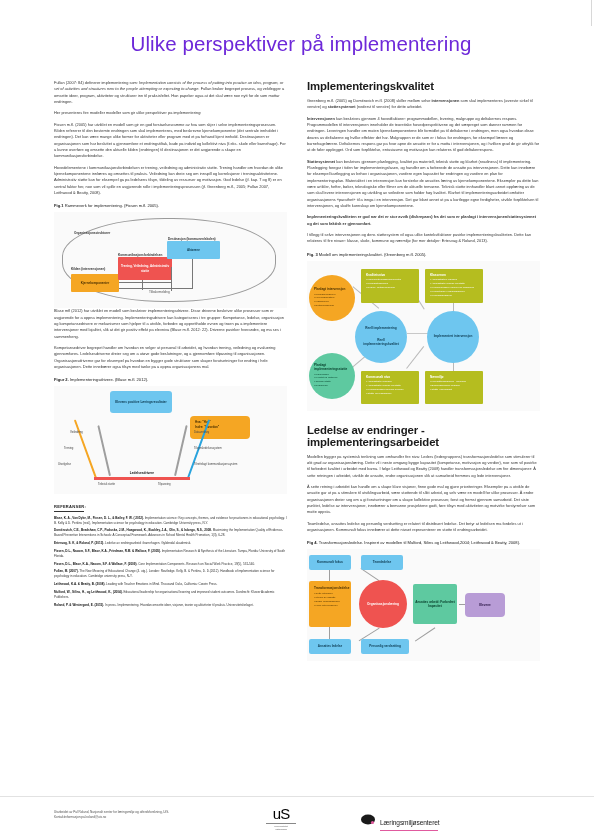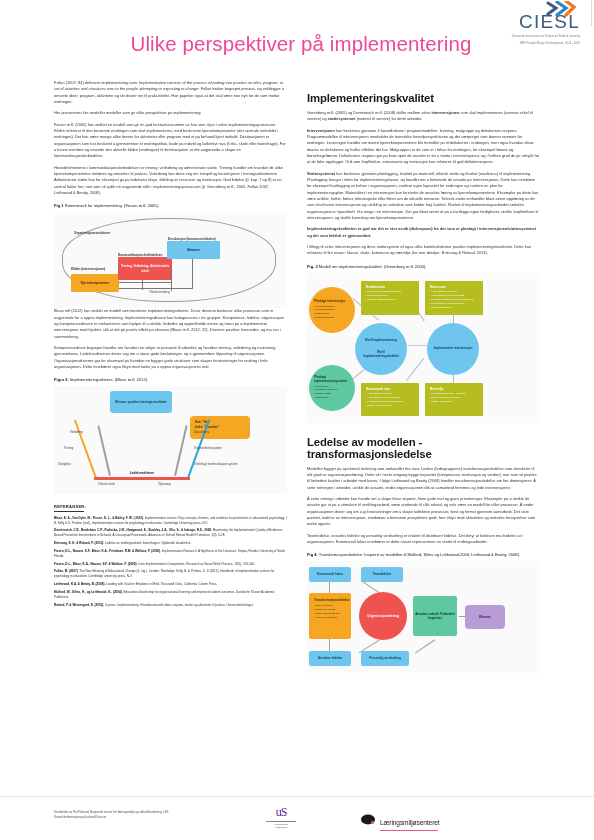--- a/index.html
+++ b/index.html
@@ -14,21 +14,21 @@
   .poster { width: 594px; height: 840px; position: relative; background:#fff; }
 
   
   .header {
     height: 72px; position: relative;
     border-bottom: 0;
   }
   .poster-title {
     position: absolute; left: 8px; right: 0; top: 32px;
     text-align: center;
-    font-size: 20.5px; font-weight: 400; color: #ec4899;
+    font-size: 20.5px; font-weight: 400; color: #6d28d9;
     letter-spacing: 0.1px;
   }
   .logo-ciesl {
     position: absolute; right: 14px; top: 12px;
     width: 108px; text-align: right;
   }
   .ciesl-wordmark {
     font-size: 19px; letter-spacing: 1.2px; color: #3d5a80;
     font-weight: 400; line-height: 1; display:inline-block;
     position: relative;
@@ -158,47 +158,35 @@
   
   .footer {
     position: absolute; left: 0; bottom: 0; width: 594px; height: 44px;
     border-top: 0.6px solid #e2e2e2;
   }
   .footer-credit {
     position: absolute; left: 54px; top: 13px;
     font-size: 3.1px; line-height: 1.7; color: #555;
   }
   .logo-uis { position:absolute; left: 258px; top: 8px; text-align:center; width: 46px; }
-  .uis-mark { font-size: 12px; color:#4c1d95; font-family:Liberation Serif, serif; letter-spacing:-1px; }
+  .uis-mark { font-size: 15px; color:#000000; font-family:Liberation Sans, sans-serif; letter-spacing:-1px; }
   .uis-rule { width: 30px; height:0.5px; background:#888; margin: 1px auto 1.5px auto; }
   .uis-sub { font-size: 2.4px; color:#555; line-height:1.45; }
   .logo-lms { position:absolute; left: 360px; top: 14px; display:flex; align-items:center; gap:4px; }
   .lms-text { font-size: 6.6px; color:#1a1a1a; letter-spacing:-0.1px; }
   .lms-underline { height:0.8px; background:#e05a9e; width: 58px; margin-top:1px; }
 </style>
 </head>
 <body>
 
 <div class="poster">
 
   <div class="header">
     <div class="corner-rule"></div>
     <div class="poster-title">Ulike perspektiver på implementering</div>
-    <div class="logo-ciesl">
-      <div class="ciesl-wordmark">CIESL</div>
-      <div class="ciesl-swoosh">
-        <svg width="30" height="16" viewBox="0 0 30 16">
-          <path d="M2,13 L10,7 L2,2" stroke="#3d5a80" stroke-width="3" fill="none" stroke-linecap="round"></path>
-          <path d="M11,14 L20,7 L11,1" stroke="#2e86c1" stroke-width="3.2" fill="none" stroke-linecap="round"></path>
-          <path d="M20,14 L28,6 L20,0" stroke="#f07c21" stroke-width="3.4" fill="none" stroke-linecap="round"></path>
-        </svg>
-      </div>
-      <div class="ciesl-tag">Classroom Interactions for Enhanced Student Learning</div>
-      <div class="ciesl-tag">NFR Prosjekt Norge Forskningsråd, 2014 - 2018</div>
-    </div>
   </div>
 
   <div class="columns">
 
     <div class="col">
 
       <p class="body"><span>Fullan (2007: 84) definerer implementering som: </span><span class="it">Implementation consists of the process of putting into practice an idea, program, or set of activities and structures new to the people attempting or expecting to change.</span><span> Fullan bruker begrepet prosess, og vektlegger å omsette ideer, program, aktiviteter og strukturer inn til praksisfeltet. Han påpeker også at det skal være noe nytt for de som mottar endringen.</span></p>
       <p class="body">Her presenteres fire modeller modeller som gir ulike perspektiver på implementering:</p>
 
       <p class="body">Fixsen m.fl. (2005) har utviklet en modell som gir en god forståelsesramme av hva som skjer i selve implementeringsprosessen. Kilden refererer til den bestemte endringen som skal implementeres, med beskrevne kjernekomponenter (det sentrale innholdet i endringen). Det kan være mange ulike former for aktiviteter eller program med et på forhånd kjent innhold. Destinasjonen er organisasjonen som har besluttet å gjennomføre et endringstiltak, både på individ og kollektivt nivå (f.eks. skole eller barnehage). For å kunne overføre og omsette den aktuelle kilden (endringen) til destinasjonen er det avgjørende å skape en kommunikasjonsforbindelse.</p>
@@ -262,21 +250,21 @@
         <div class="ref"><b>Fixsen, D.L., Blase, K.A., Naoom, S.F. &amp; Wallace, F. (2009).</b><span> Core Implementation Components. Research on Social Work Practice, 19(5), 531-540.</span></div>
         <div class="ref"><b>Fullan, M. (2007).</b><span> The New Meaning of Educational Change (4. utg.). London: Routledge. Kelly, B. &amp; Perkins, D. D.(2012). Handbook of implementation science for psychology in education. Cambridge university press, N-Y.</span></div>
         <div class="ref"><b>Leithwood, K.A. &amp; Beatty, B. (2008).</b><span> Leading with Teacher Emotions in Mind. Thousand Oaks, California: Corwin Press.</span></div>
         <div class="ref"><b>Mulford, W., Silins, H., og Leithwood, K., (2004).</b><span> Educational leadership for organisational learning and improved student outcomes. Dordrecht: Kluwer Academic Publishers.</span></div>
         <div class="ref"><b>Roland, P. &amp; Westergård, E. (2015).</b><span> In press. Implementering. Hvordan omsette ideer, visjoner, teorier og aktiviteter til praksis. Universitetsforlaget.</span></div>
       </div>
     </div>
 
     <div class="col">
 
-      <h2 class="section" style="margin-top:12px;">Implementeringskvalitet</h2>
+      <h2 class="section" style="margin-top:0;">Implementeringskvalitet</h2>
       <p class="body"><span>Greenberg m.fl. (2005) og Domitrovich m.fl. (2008) skiller mellom selve </span><span class="bd">intervensjonen</span><span> som skal implementeres (øverste sirkel til venstre) og </span><span class="bd">støttesystemet</span><span> (nederst til venstre) for dette arbeidet.</span></p>
       <p class="body"><span class="bd">Intervensjonen</span><span> kan beskrives gjennom 4 hovedfaktorer: programmodellen, levering, målgruppe og deltakernes respons. Programmodellen til intervensjonen inneholder de teoretiske hovedperspektivene og det særpreget som danner rammen for endringen. Leveringen handler om måten kjernekomponentene blir formidlet på til deltakerne i endringen, men også hvordan disse deares av deltakerne og hvilke effekter det har. Målgruppen er de som er i fokus for endringen, for eksempel lærere og barnehagelærere. Deltakernes respons går på hvor åpne de ansatte er for å motta i intervensjonen, og i hvilken grad de gir uttrykk for at de føler opplegget. Ord som forpliktelse, entusiasme og motivasjon kan relateres til god deltakerrespons.</span></p>
       <p class="body"><span class="bd">Støttesystemet</span><span> kan beskrives gjennom planlegging, kvalitet på materiell, teknisk støtte og klarhet (readiness) til implementering. Planlegging foregår i tiden før implementeringsfasen, og handler om å forberede de ansatte på intervensjonen. Dette kan innebære for eksempel kartlegging av behov i organisasjonen, vurdere egen kapasitet for endringen og vurdere en plan for implementeringsplan. Materialitet i en intervensjon kan forsterke de ansattes læring av kjernekomponentene. Eksempler på dette kan være artikler, hefter, bøker, teknologiske eller filmer om de aktuelle temaene. Teknisk støtte innhandler blant annet opplæring av de som skal levere intervensjonen og utvikling av veiledere som holder høy kvalitet. Klarhet til implementeringsarbeidet omfatter organisasjonens «parathet» til å inngå i en intervensjon. Det går blant annet ut på å kartlegge egne ferdigheter, utvikle forpliktelsen til intervensjonen, og skaffe kunnskap om kjernekomponentene.</span></p>
       <p class="body"><span class="bd">Implementeringskvaliteten er god når det er stor avvik (diskrepans) fra det som er planlagt i intervensjonen/støttesystemet og det som faktisk er gjennomført.</span></p>
       <p class="body">I tillegg til selve intervensjonen og dens støttesystem vil også ulike kontekstfaktorer påvirke implementeringskvaliteten. Dette kan relateres til fire nivåer: klasse, skole, kommune og nærmiljø (for mer detaljer: Ertesvåg &amp; Roland, 2013).</p>
 
       <div class="figcap"><b>Fig. 3</b><span> Modell om implementeringskvalitet. (Greenberg m.fl. 2005).</span></div>
 
       <div class="fig3">
         <div class="line3" style="left:42px; top:36px; width:34px; height:0.6px; transform:rotate(40deg);"></div>
@@ -349,21 +337,21 @@
         <div class="obox" style="left:118px; top:110px; width:58px; height:33px;">
           <div class="ct">Nærmiljø</div>
           <div class="cl">
             <div>• <span>Foresattesamarbeid - nærmiljø</span></div>
             <div>• <span>Barnehage/skole relasjon</span></div>
             <div>• <span>Støtte i nærmiljøet</span></div>
           </div>
         </div>
       </div>
 
-      <h2 class="section">Ledelse av modellen - transformasjonsledelse</h2>
+      <h2 class="section">Ledelse av endringer - implementeringsarbeidet</h2>
       <p class="body">Modellen bygger på systemisk tenkning som omhandler fire nivå: Leders (ledergruppens) transformasjonsledelse som stimulerer til økt grad av organisasjonslæring. Dette vil i neste omgang bygge kapasitet (kompetanse, motivasjon og verdier), noe som vil påvirke til forbedret kvalitet i arbeidet med barna. I følge Leithwood og Beatty (2008) handler transformasjonsledelse om fire dimensjoner: Å sette retningen i arbeidet, utvikle de ansatte, endre organisasjonen slik at samarbeid fremmes og lede intervensjoner.</p>
       <p class="body">Å sette retning i arbeidet kan handle om å skape klare visjoner, finne gode mål og gjøre prioriteringer. Eksempler på å utvikle de ansatte går ut på å stimulere til utviklingsarbeid, være støttende til slikt arbeid, og selv være en modell for ulike prosesser. Å endre organisasjonen dreier seg om å gi forutsetninger om å skape kollektive prosesser, først og fremst gjennom samarbeid. Det siste punktet, ledelse av intervensjoner, innebærer å bemanne prosjektene godt, føre tilsyn med aktiviteten og motvirke forstyrrelser som måtte oppstå.</p>
       <p class="body">Teamledelse, ansattes ledelse og personlig verdsetting er relatert til distribuert ledelse. Det betyr at ledelsen må fordeles ut i organisasjonen. Kommunalt fokus innebærer at dette nivået representerer en støtte til endringsarbeidet.</p>
 
       <div class="figcap"><b>Fig 4.</b><span> Transformasjonsledelse. Inspirert av modellen til Mulford, Silins og Leithwood,2004; Leithwood &amp; Beatty, 2008).</span></div>
 
       <div class="fig4">
         <div class="l4" style="left:22px; top:19px; width:0.6px; height:14px;"></div>
         <div class="l4" style="left:52px; top:25px; width:22px; height:0.6px; transform:rotate(34deg);"></div>
         <div class="l4" style="left:22px; top:78px; width:0.6px; height:14px;"></div>

